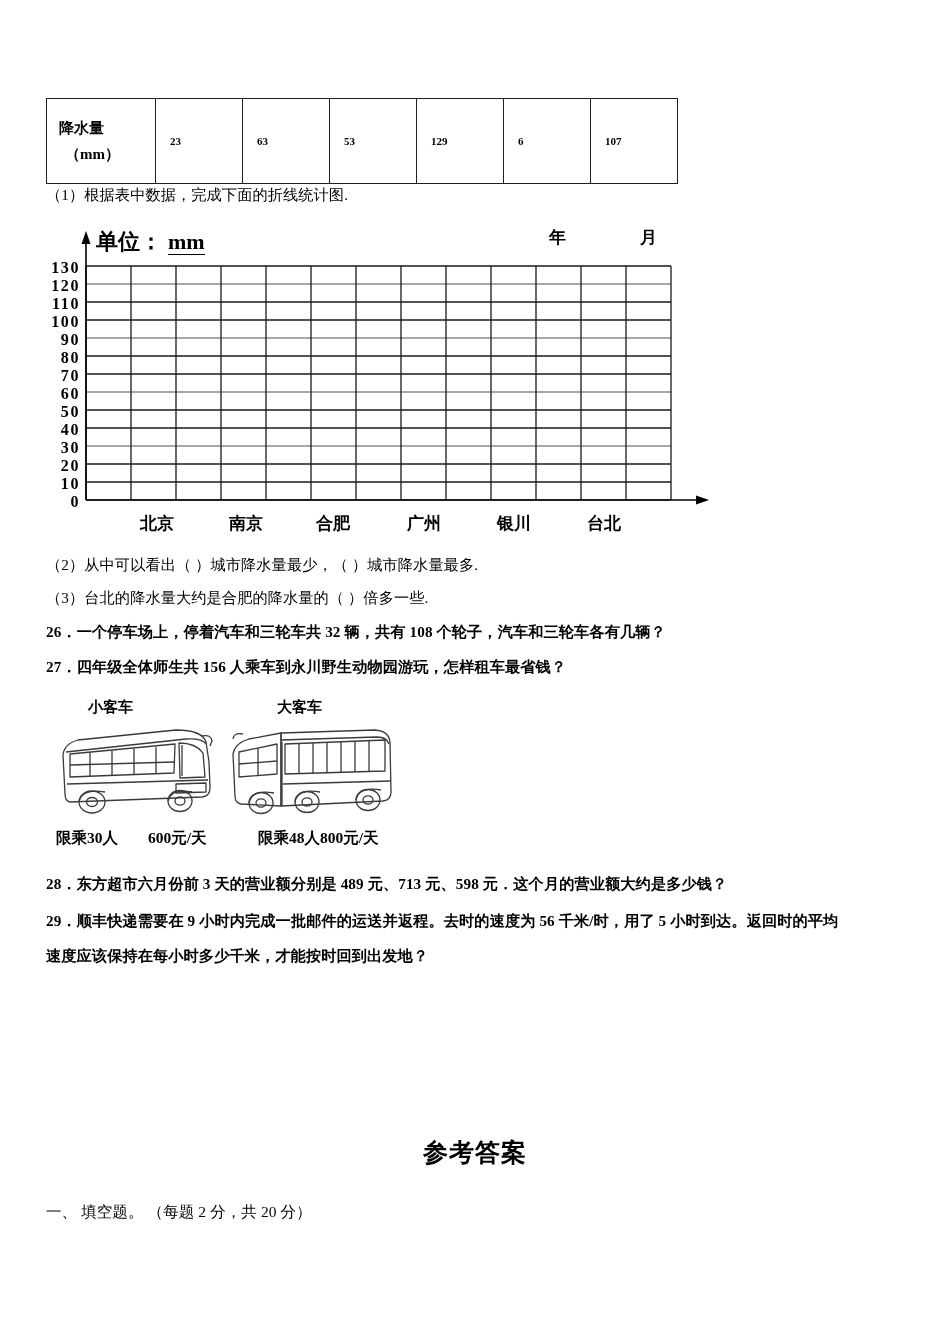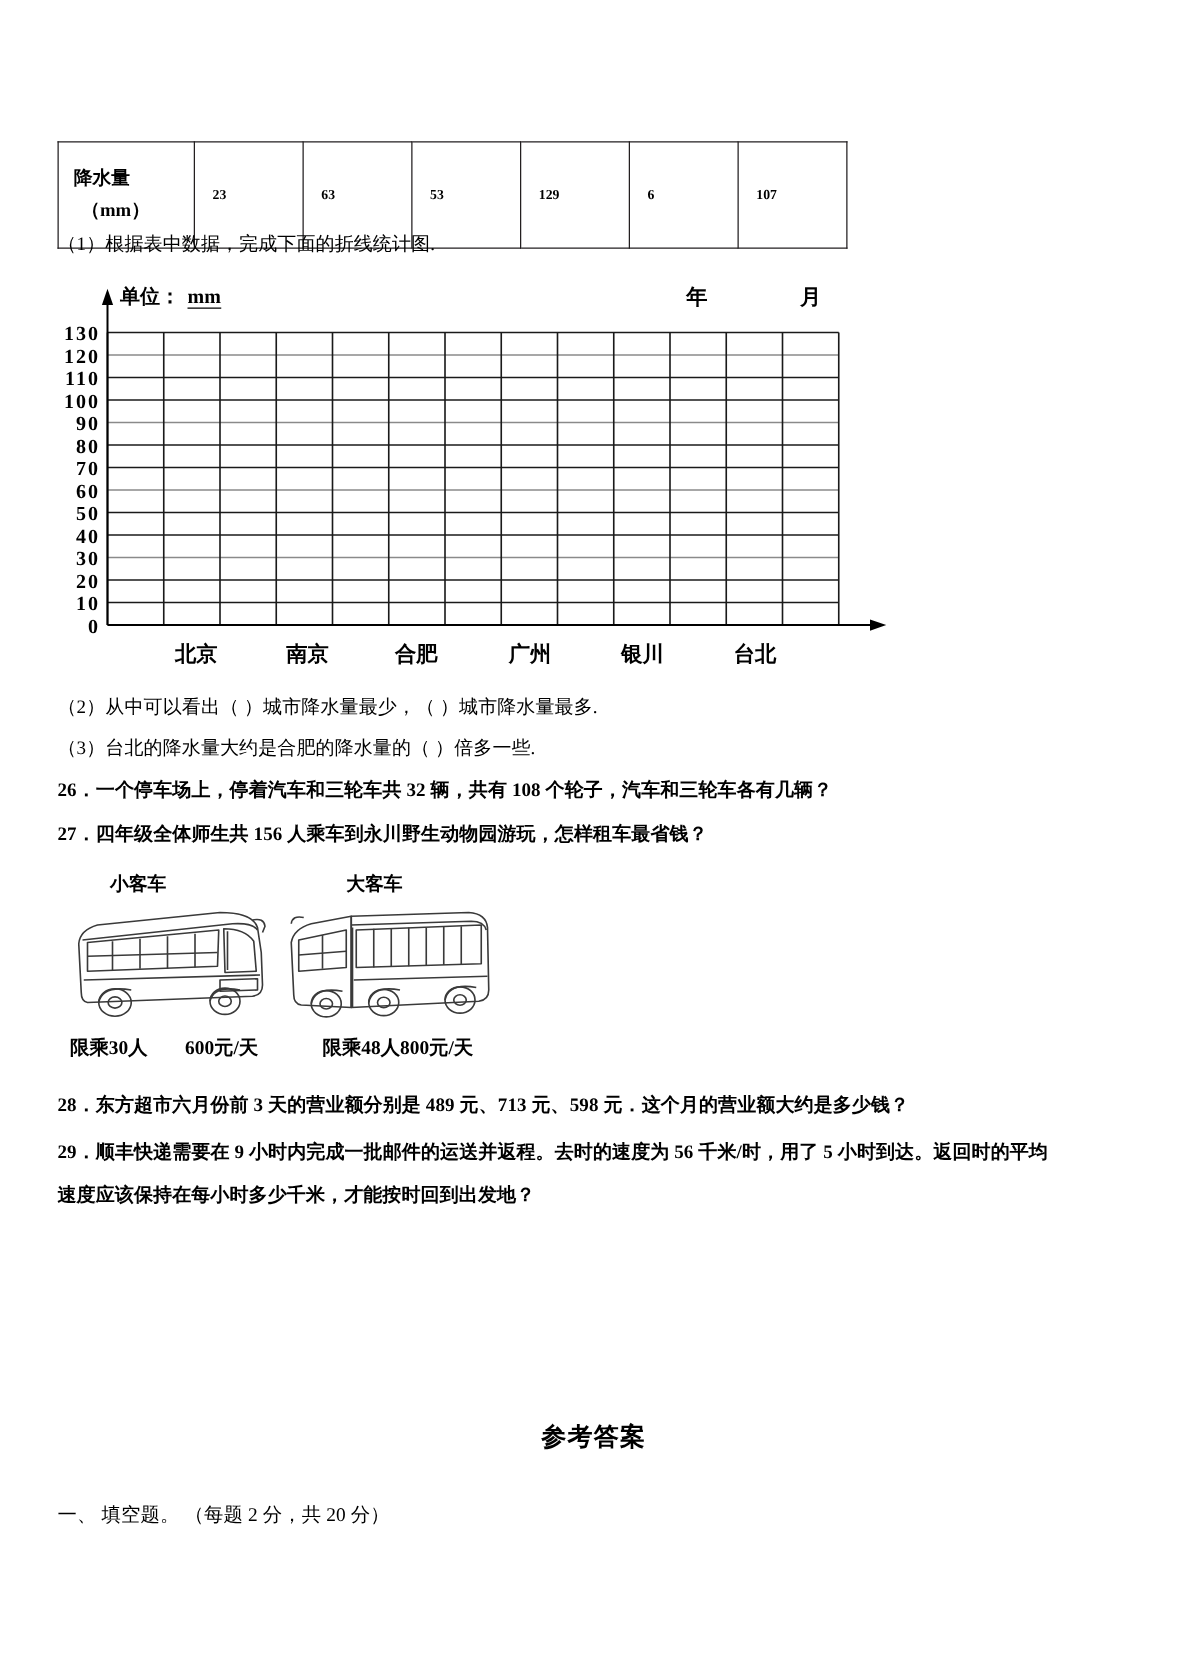--- a/index.html
+++ b/index.html
@@ -16,21 +16,20 @@
     overflow: hidden;
   }
 
   
   .data-table {
     position: absolute;
     left: 46px;
     top: 98px;
     border-collapse: collapse;
     table-layout: fixed;
-    margin-top: 15px;
   }
   .data-table td {
     border: 1.3px solid #231f20;
     height: 84px;
     font-weight: bold;
     font-size: 11px;
     padding: 0 0 0 14px;
     vertical-align: middle;
     font-family: "Liberation Serif", "DejaVu Serif", serif;
   }
@@ -60,21 +59,21 @@
     left: 0;
     top: 0;
     width: 950px;
     height: 560px;
     pointer-events: none;
   }
   .unit-label {
     position: absolute;
     left: 96px;
     top: 227px;
-    font-size: 16px;
+    font-size: 22px;
     font-weight: bold;
     font-family: "Liberation Serif", "DejaVu Serif", serif;
     white-space: nowrap;
   }
   .unit-label .mm {
     font-family: "Liberation Serif", "DejaVu Serif", serif;
     border-bottom: 1.5px solid #000;
     padding-bottom: 0px;
     margin-left: 6px;
   }
@@ -122,21 +121,21 @@
     white-space: nowrap;
   }
 
   
   .answers-title {
     position: absolute;
     left: 0;
     top: 1136px;
     width: 950px;
     text-align: center;
-    font-size: 20px;
+    font-size: 25px;
     font-weight: bold;
     font-family: "Liberation Sans", "DejaVu Sans", sans-serif;
     letter-spacing: 1px;
   }
 </style>
 </head>
 <body>
 
 <table class="data-table">
   <tbody>

